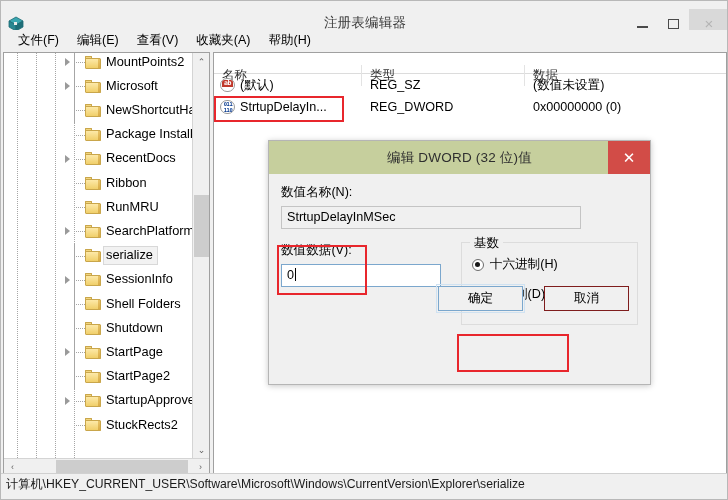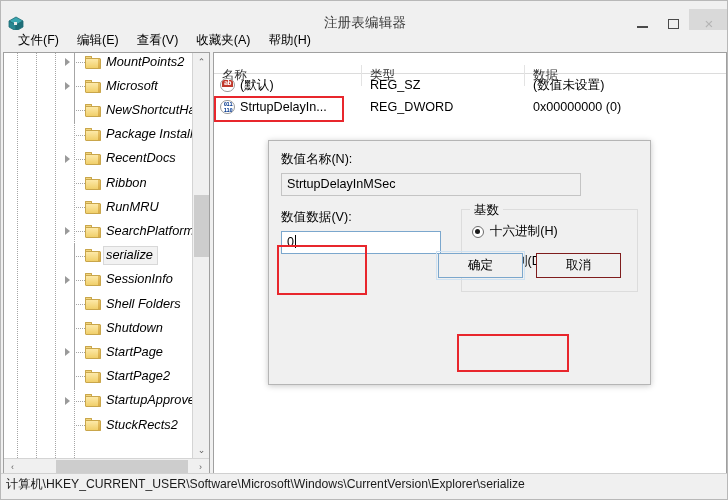--- a/index.html
+++ b/index.html
@@ -92,21 +92,20 @@
     background-image: linear-gradient(to bottom, #a6a6a6 1px, transparent 1px);
     background-size: 1px 2px;
   }
   .tree-rows { position: absolute; left: 0; top: -3px; width: 188px; }
   .tree-row {
     position: relative;
     height: 24.2px;
     display: flex; align-items: center;
     padding-left: 70px;
     white-space: nowrap;
-    font-style: italic;
   }
   .tree-row .hline {
     position: absolute; left: 70px; width: 11px; height: 1px; top: 12px;
     background-image: linear-gradient(to right, #a6a6a6 1px, transparent 1px);
     background-size: 2px 1px;
   }
   .tree-row .vstub {
     position: absolute; left: 70px; top: 0; bottom: 0; width: 1px;
     background-image: linear-gradient(to bottom, #a6a6a6 1px, transparent 1px);
     background-size: 1px 2px;
@@ -352,22 +351,22 @@
     border: 1px solid #6d6d6d; background: #fff;
     margin-right: 6px; position: relative;
     flex: 0 0 auto;
   }
   .radio.on::after {
     content: ''; position: absolute;
     left: 2.5px; top: 2.5px; width: 5px; height: 5px;
     border-radius: 50%; background: #1a1a1a;
   }
   .dlg-buttons {
-    position: absolute; right: 29px; bottom: 14px;
-    display: flex; gap: 13px; padding-left: 8px;
+    position: absolute; right: 21px; bottom: 14px;
+    display: flex; gap: 21px; padding-left: 8px;
   }
   .dbtn {
     width: 85px; height: 25px;
     background: #f0f0f0;
     border: 1px solid #7f1d1d;
     font-size: 12.6px; color: #000;
     display: flex; align-items: center; justify-content: center;
   }
   .dbtn.default {
     border: 1px solid #7ba7cd;
@@ -630,20 +629,26 @@
           </div>
           <div class="cell c-type">REG_DWORD</div>
           <div class="cell c-data">0x00000000 (0)</div>
         </div>
       </div>
   </div>
 
   <div class="redbox" style="left:213px;top:95px;width:130px;height:26px;"></div>
 
   <div class="dialog">
+    <div class="dlg-title">
+      <div class="dlg-title-text">编辑 DWORD (32 位)值</div>
+      <div class="dlg-close">
+        <span>✕</span>
+      </div>
+    </div>
     <div class="dlg-body">
       <div class="lbl">数值名称(N):</div>
       <div class="txtinput">StrtupDelayInMSec</div>
 
       <div class="row2">
         <div class="left-col">
           <div class="lbl">数值数据(V):</div>
           <div class="data-input">
             <span>0</span><span class="caret"></span>
           </div>

